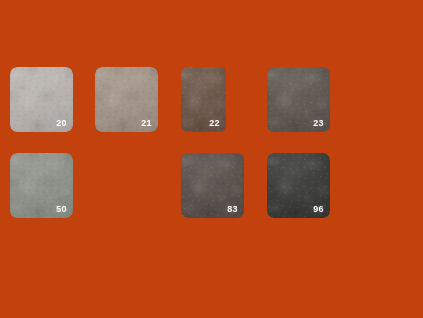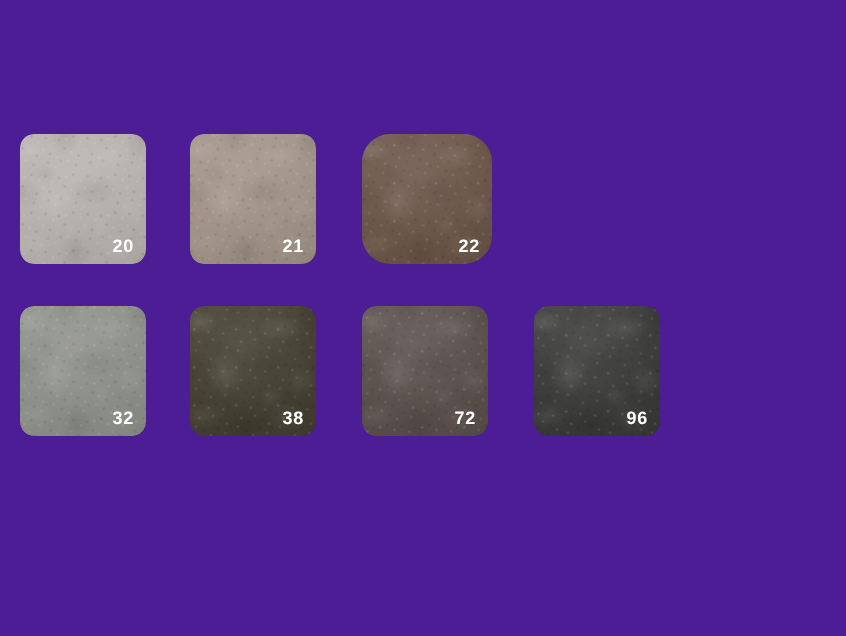--- a/index.html
+++ b/index.html
@@ -122,63 +122,63 @@
     font-weight: bold;
     letter-spacing: 0.4px;
     line-height: 11px;
     text-align: right;
     white-space: nowrap;
   }
 </style>
 </head>
 <body style="background: rgb(255, 255, 255);">
 
-<div id="stage" style="width: 423px; height: 318px; background: #4c1d95;">
+<div id="stage" style="width: 423px; height: 318px; background: #c2410c;">
   <div id="swatch-grid">
       <div class="swatch" style="left: 10px; top: 67px; width: 63px; height: 65px; border-radius: 7px;">
         <div class="swatch-surface" style="background: rgb(183, 178, 174);"></div>
         <div class="swatch-grain" style="background-position: 0% 0%;"></div>
         <div class="swatch-speckle" style="background-position: 0px 0px;"></div>
         <div class="swatch-shade"></div>
         <div class="swatch-label" style="color: rgb(255, 255, 255);">20</div>
       </div>
       <div class="swatch" style="left: 95px; top: 67px; width: 63px; height: 65px; border-radius: 7px;">
         <div class="swatch-surface" style="background: rgb(161, 147, 135);"></div>
         <div class="swatch-grain" style="background-position: 37% 53%;"></div>
         <div class="swatch-speckle" style="background-position: 7px 11px;"></div>
         <div class="swatch-shade"></div>
         <div class="swatch-label" style="color: rgb(255, 255, 255); text-align: center;">21</div>
       </div>
-      <div class="swatch" style="left: 181px; top: 67px; width: 65px; height: 65px; border-radius: 14px;">
+      <div class="swatch" style="left: 181px; top: 67px; width: 45px; height: 65px; border-radius: 3px;">
         <div class="swatch-surface" style="background: rgb(107, 85, 72);"></div>
         <div class="swatch-grain" style="background-position: 74% 6%;"></div>
         <div class="swatch-speckle" style="background-position: 14px 3px;"></div>
         <div class="swatch-shade"></div>
         <div class="swatch-label" style="color: rgb(255, 255, 255);">22</div>
       </div>
+      <div class="swatch" style="left: 267px; top: 67px; width: 63px; height: 65px; border-radius: 7px;">
+        <div class="swatch-surface" style="background: rgb(95, 87, 81);"></div>
+        <div class="swatch-grain" style="background-position: 11% 59%;"></div>
+        <div class="swatch-speckle" style="background-position: 0px 14px;"></div>
+        <div class="swatch-shade"></div>
+        <div class="swatch-label" style="color: rgb(255, 255, 255);">23</div>
+      </div>
       <div class="swatch" style="left: 10px; top: 153px; width: 63px; height: 65px; border-radius: 7px;">
         <div class="swatch-surface" style="background: rgb(142, 145, 137);"></div>
         <div class="swatch-grain" style="background-position: 85% 65%;"></div>
         <div class="swatch-speckle" style="background-position: 14px 17px;"></div>
         <div class="swatch-shade"></div>
-        <div class="swatch-label" style="color: rgb(255, 255, 255);">32</div>
-      </div>
-      <div class="swatch" style="left: 95px; top: 153px; width: 63px; height: 65px; border-radius: 7px;">
-        <div class="swatch-surface" style="background: rgb(67, 63, 49);"></div>
-        <div class="swatch-grain" style="background-position: 22% 18%;"></div>
-        <div class="swatch-speckle" style="background-position: 0px 9px;"></div>
-        <div class="swatch-shade"></div>
-        <div class="swatch-label" style="color: rgb(255, 255, 255);">38</div>
+        <div class="swatch-label" style="color: rgb(255, 255, 255);">50</div>
       </div>
       <div class="swatch" style="left: 181px; top: 153px; width: 63px; height: 65px; border-radius: 7px;">
         <div class="swatch-surface" style="background: rgb(90, 79, 75);"></div>
         <div class="swatch-grain" style="background-position: 59% 71%;"></div>
         <div class="swatch-speckle" style="background-position: 7px 1px;"></div>
         <div class="swatch-shade"></div>
-        <div class="swatch-label" style="color: rgb(255, 255, 255);">72</div>
+        <div class="swatch-label" style="color: rgb(255, 255, 255);">83</div>
       </div>
       <div class="swatch" style="left: 267px; top: 153px; width: 63px; height: 65px; border-radius: 7px;">
         <div class="swatch-surface" style="background: rgb(58, 59, 56);"></div>
         <div class="swatch-grain" style="background-position: 96% 24%;"></div>
         <div class="swatch-speckle" style="background-position: 14px 12px;"></div>
         <div class="swatch-shade"></div>
         <div class="swatch-label" style="color: rgb(255, 255, 255); margin-left: 36px;">96</div>
       </div>
     </div>
 </div>

